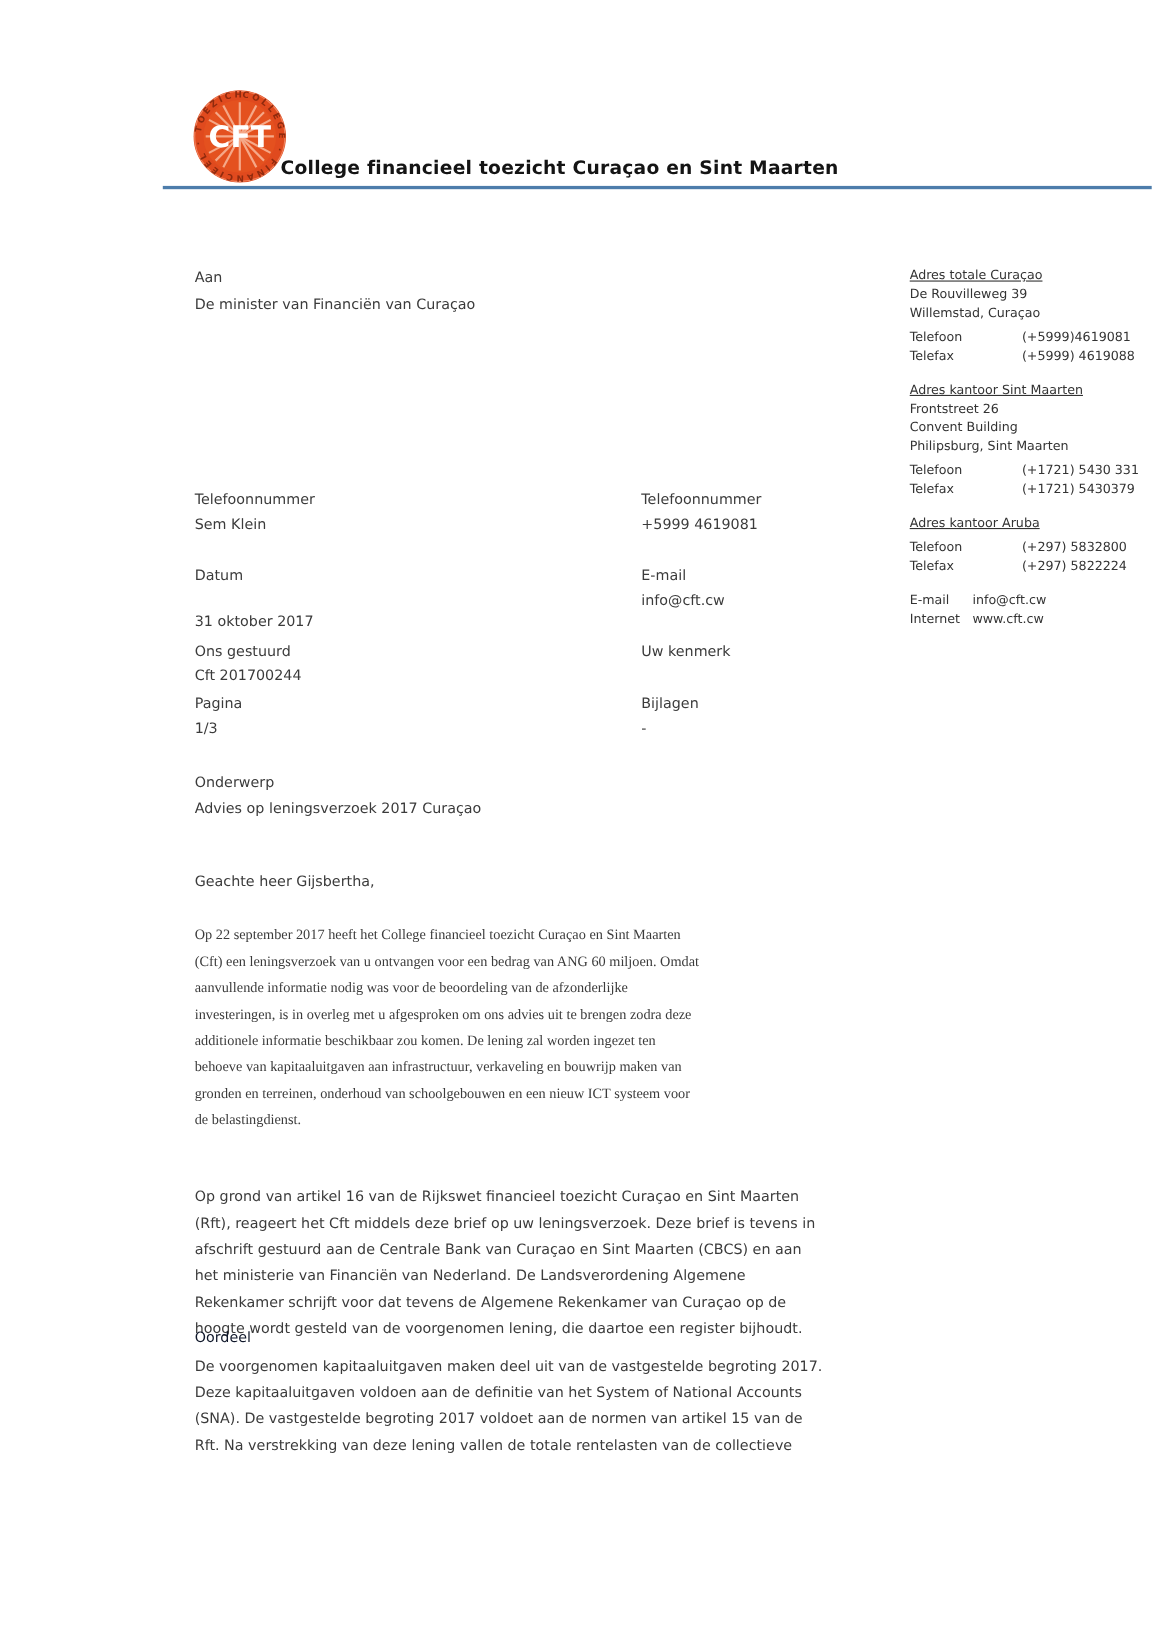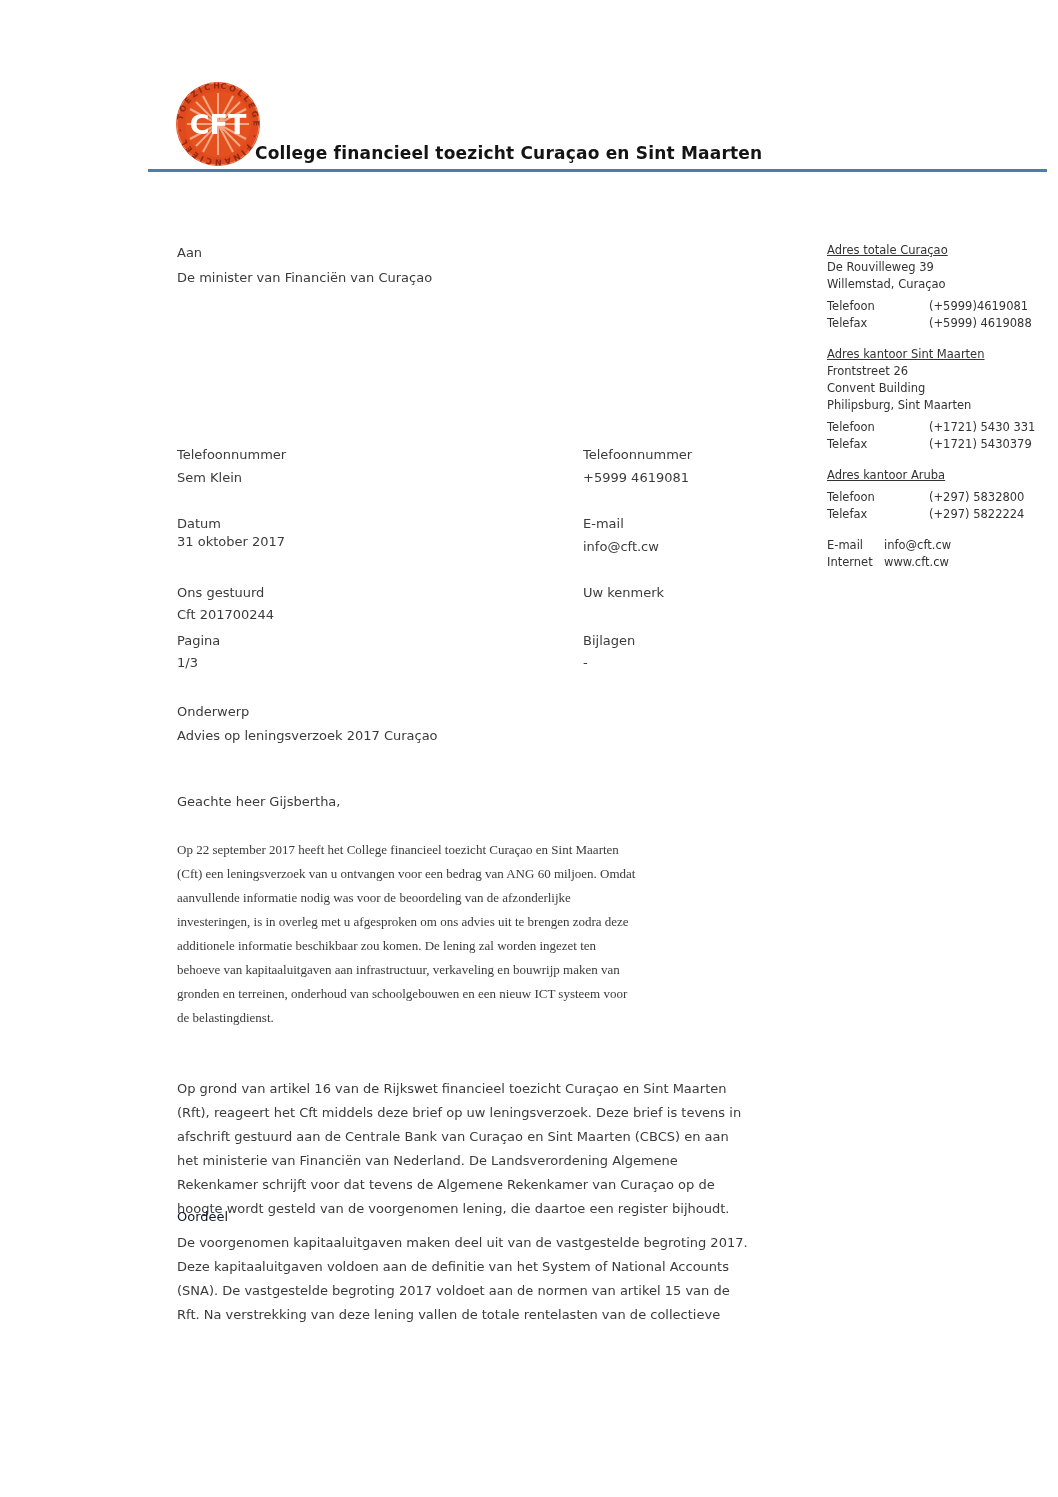--- a/index.html
+++ b/index.html
@@ -136,21 +136,21 @@
       </div>
     </div>
   </div>
 
   <div class="txt pos" style="left:177px; top:245px;">Aan</div>
   <div class="txt pos" style="left:177px; top:270px;">De minister van Financiën van Curaçao</div>
 
   <div class="txt pos" style="left:177px; top:447px;">Telefoonnummer</div>
   <div class="txt pos" style="left:177px; top:470px;">Sem Klein</div>
   <div class="txt pos" style="left:177px; top:516px;">Datum</div>
-  <div class="txt pos" style="left:177px; top:534px;">31 oktober 2017</div>
+  <div class="txt pos" style="left:177px; top:558px;">31 oktober 2017</div>
   <div class="txt pos" style="left:177px; top:585px;">Ons gestuurd</div>
   <div class="txt pos" style="left:177px; top:607px;">Cft 201700244</div>
   <div class="txt pos" style="left:177px; top:633px;">Pagina</div>
   <div class="txt pos" style="left:177px; top:655px;">1/3</div>
 
   <div class="txt pos" style="left:583px; top:447px;">Telefoonnummer</div>
   <div class="txt pos" style="left:583px; top:470px;">+5999 4619081</div>
   <div class="txt pos" style="left:583px; top:516px;">E-mail</div>
   <div class="txt pos" style="left:583px; top:539px;">info@cft.cw</div>
   <div class="txt pos" style="left:583px; top:585px;">Uw kenmerk</div>

